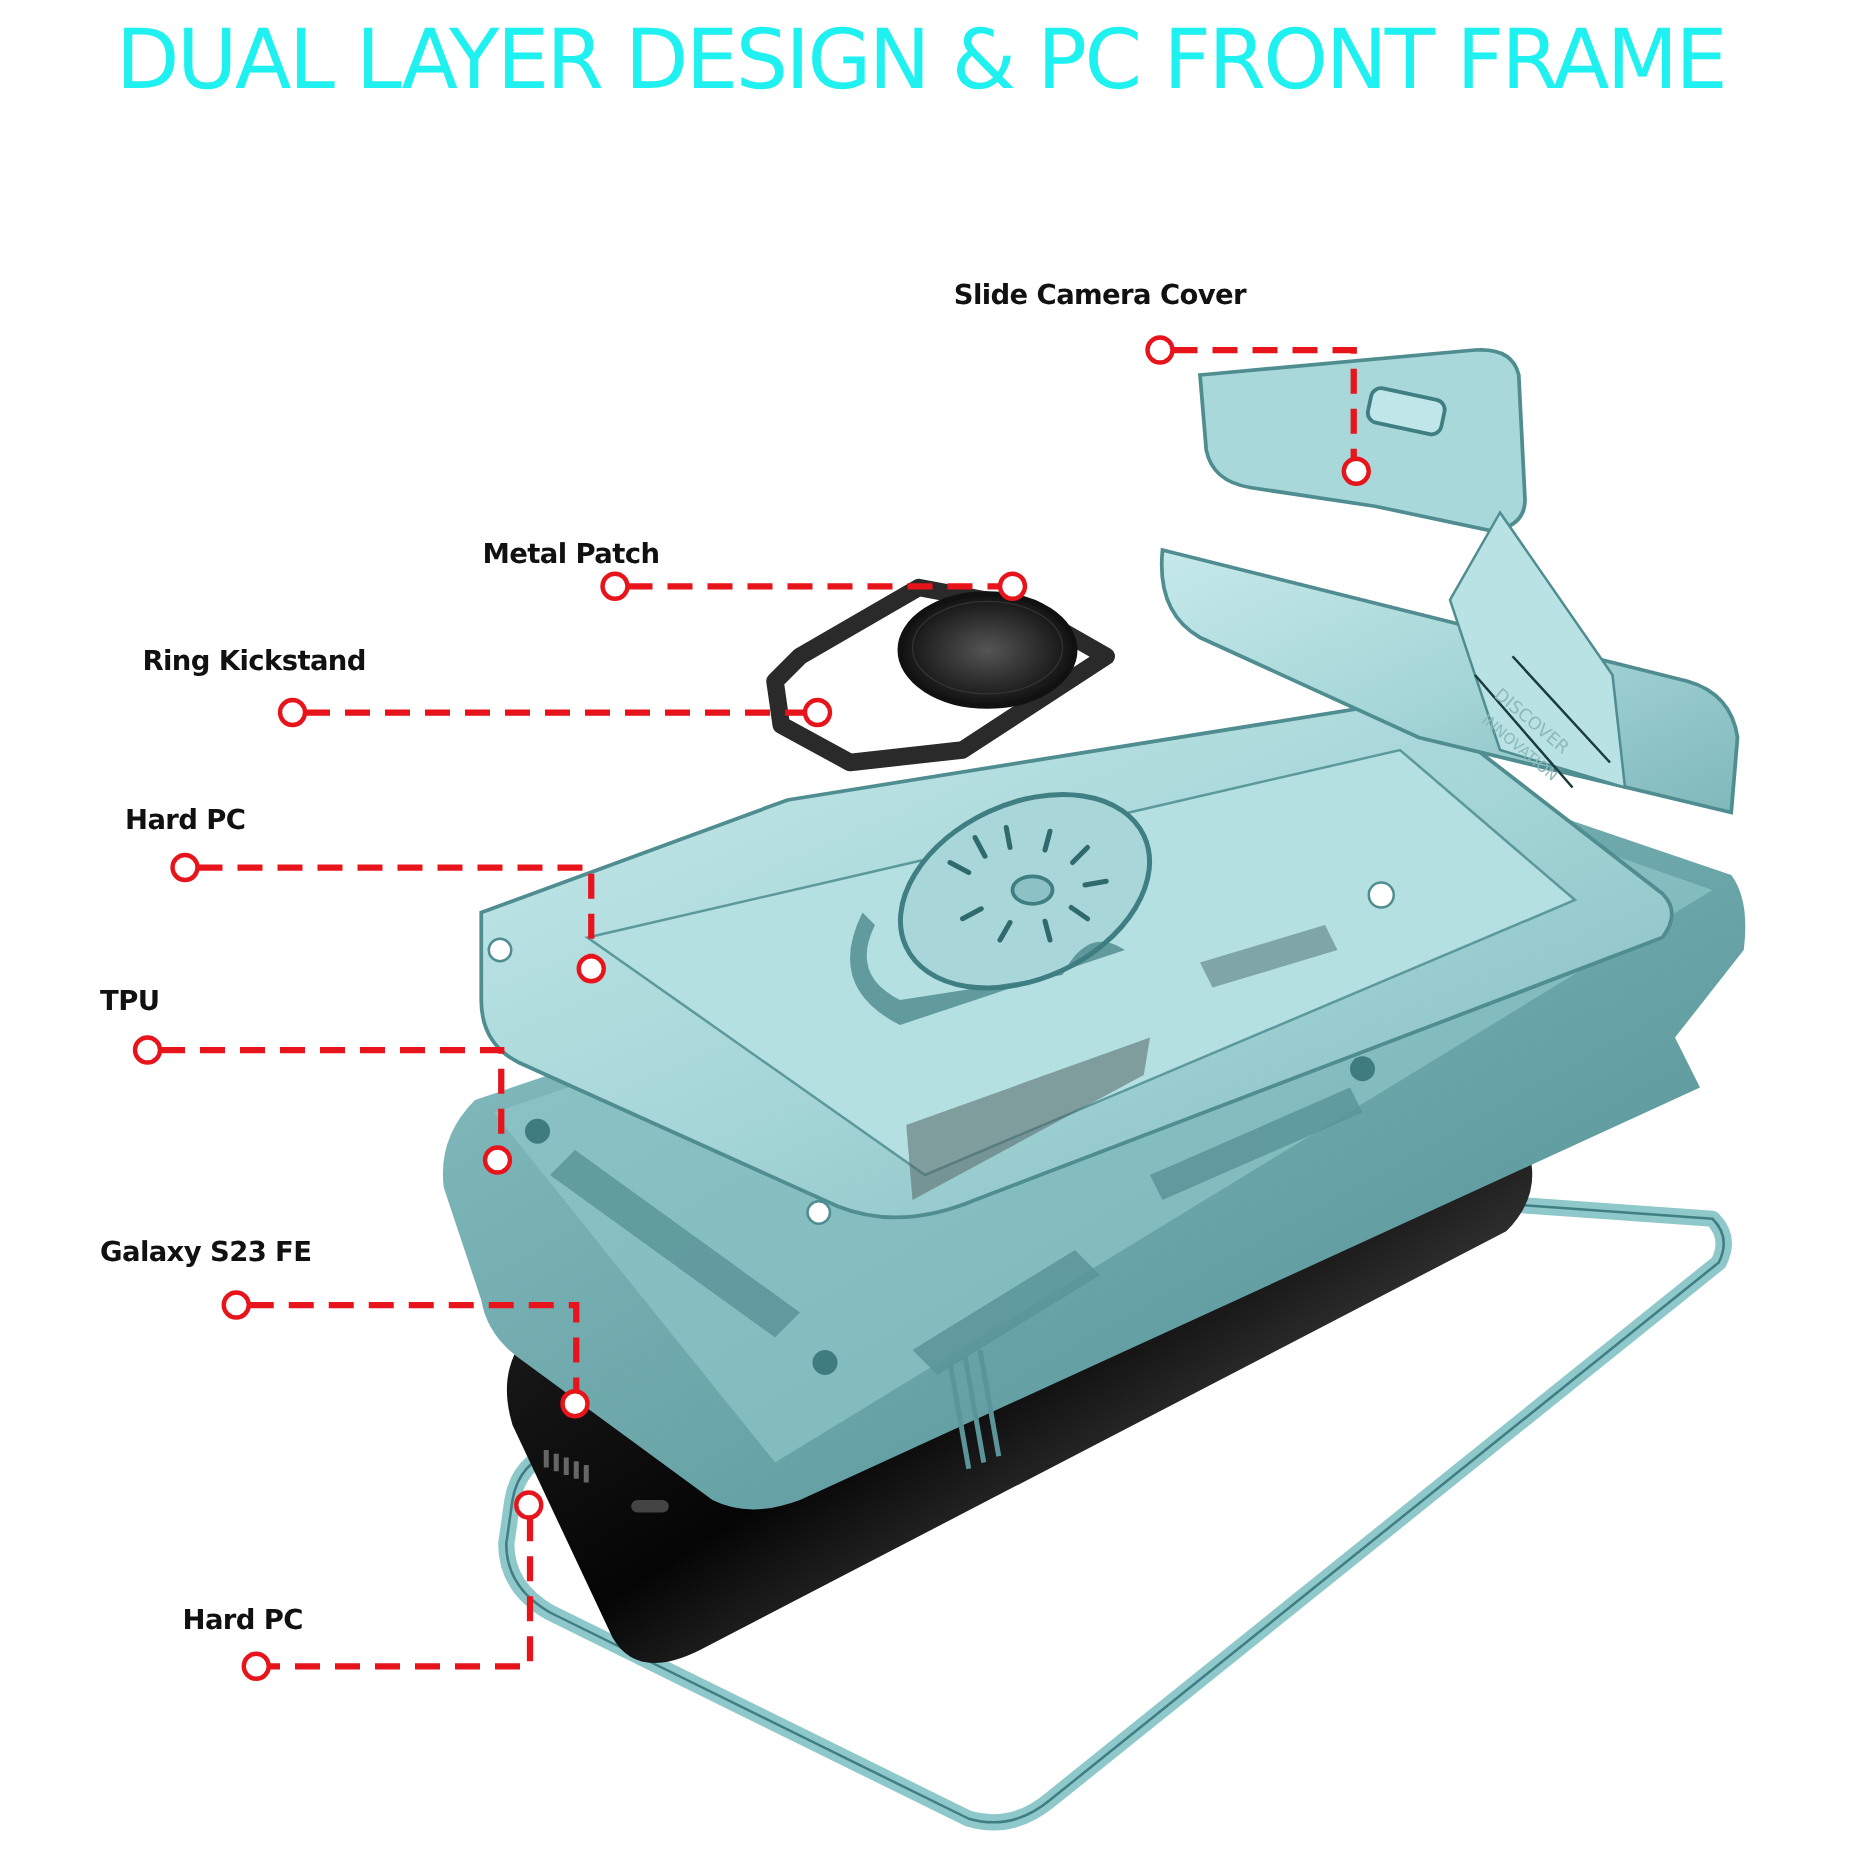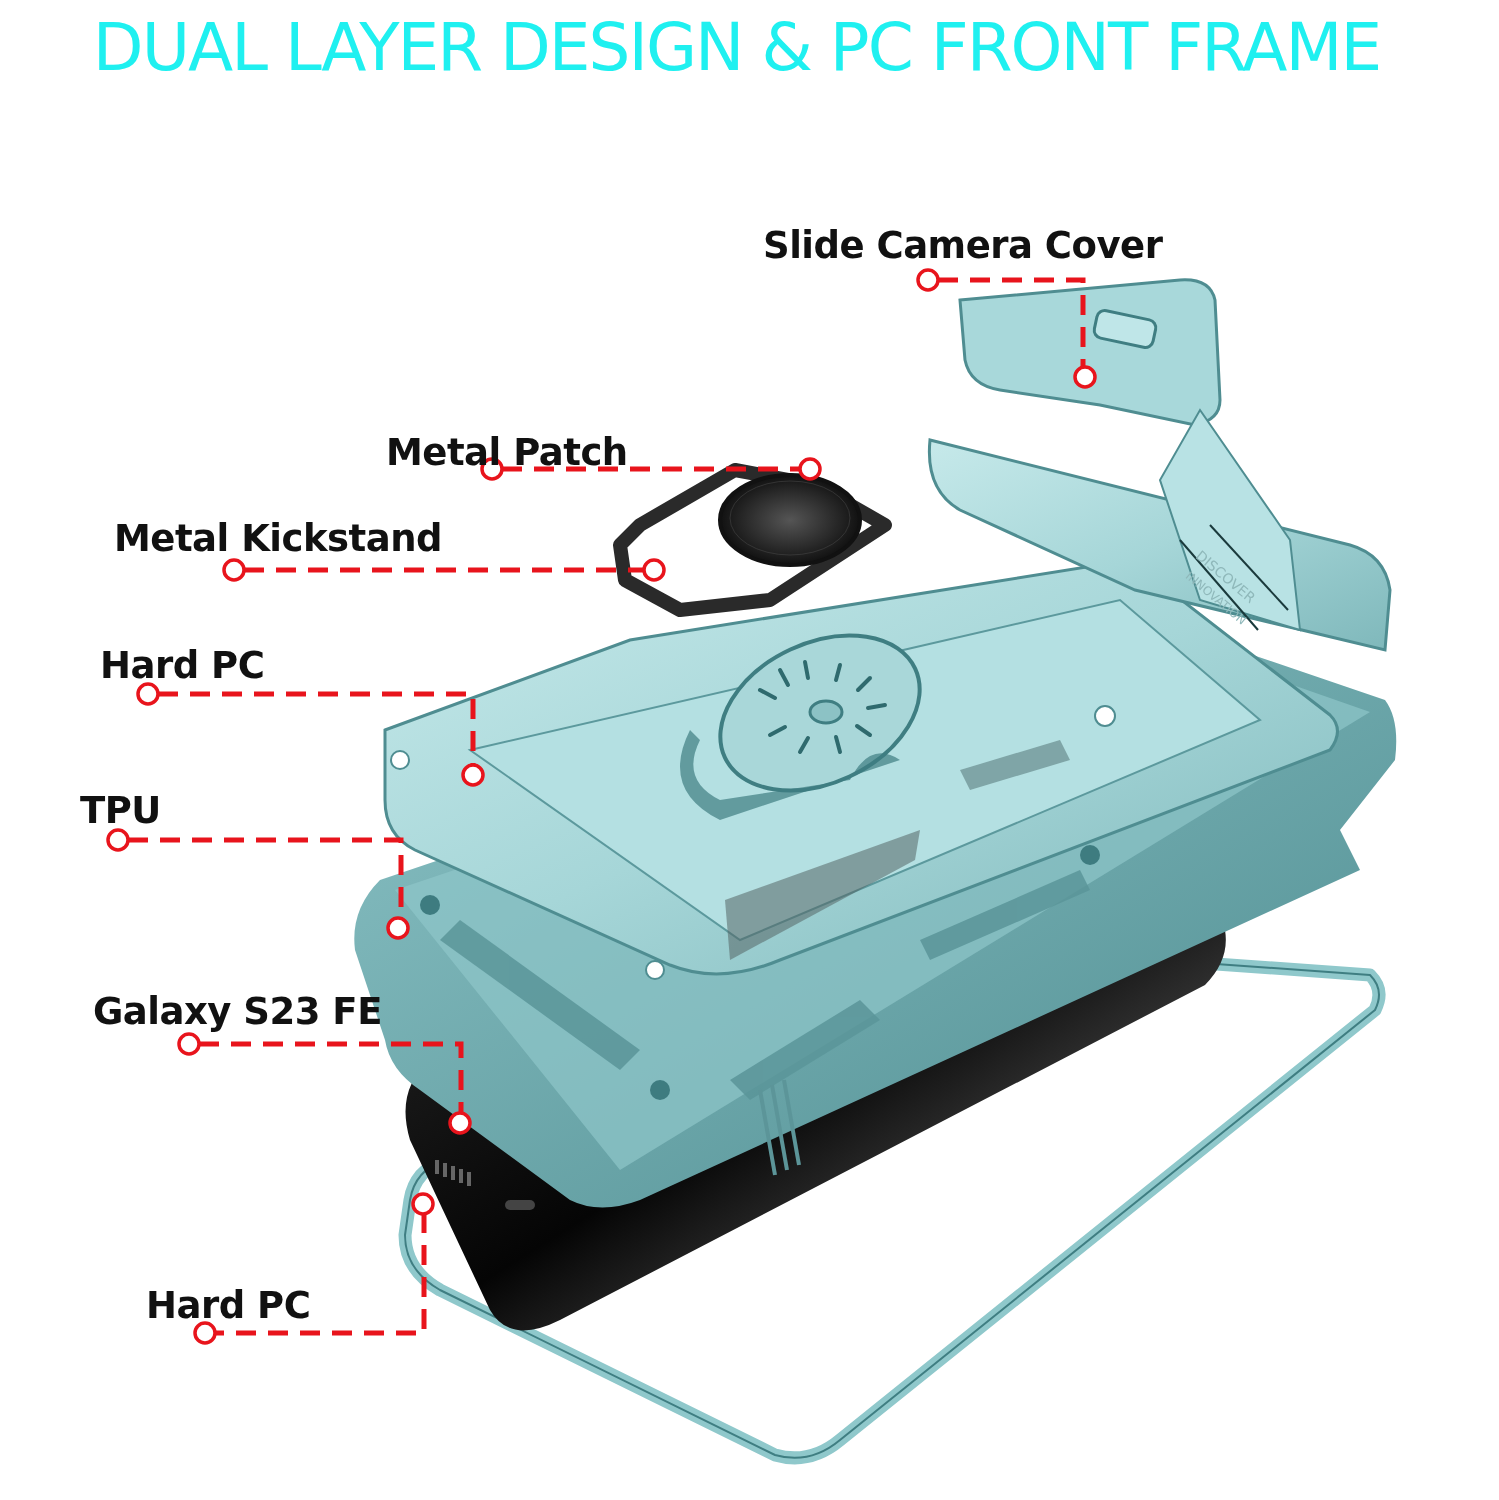--- a/index.html
+++ b/index.html
@@ -2,21 +2,21 @@
 <html><head>
   <meta charset="utf-8">
   <style>
     html, body { margin: 0; padding: 0; background: #ffffff; }
     body { width: 1499px; height: 1500px; position: relative; overflow: hidden;
            font-family: "DejaVu Sans", "Liberation Sans", sans-serif; }
     .title { position: absolute; left: 0; top: 8px; width: 1473px; text-align: center;
              font-family: "DejaVu Sans", sans-serif; font-weight: normal;
              font-size: 66px; letter-spacing: -2px; line-height: 80px; }
     .label { position: absolute; font-family: "DejaVu Sans", "Liberation Sans", sans-serif;
-             font-weight: bold; font-size: 37px; color: #111; white-space: nowrap;
+             font-weight: bold; font-size: 22px; color: #111; white-space: nowrap;
              letter-spacing: -0.5px; }
     svg.art { position: absolute; left: 0; top: 0; }
     .callouts { position: absolute; left: 0; top: 0; pointer-events: none; }
   </style>
 </head>
 <body>
 
 <div class="title" style="color: rgb(31, 240, 240);">DUAL LAYER DESIGN &amp; PC FRONT FRAME</div>
 
 <svg class="art" width="1499" height="1500" viewBox="0 0 1499 1500">
@@ -148,17 +148,17 @@
     <circle cx="398" cy="928" r="10"></circle>
     <circle cx="189" cy="1044" r="10"></circle>
     <circle cx="460" cy="1123" r="10"></circle>
     <circle cx="423" cy="1204" r="10"></circle>
     <circle cx="205" cy="1333" r="10"></circle>
   </g>
 </svg>
 
 <div class="label" style="left:763px; top:224px;">Slide Camera Cover</div>
 <div class="label" style="left:386px; top:431px;">Metal Patch</div>
-<div class="label" style="left:114px; top:517px;">Metal Kickstand</div>
+<div class="label" style="left:114px; top:517px;">Ring Kickstand</div>
 <div class="label" style="left:100px; top:644px;">Hard PC</div>
 <div class="label" style="left:80px; top:789px;text-align:center;">TPU</div>
-<div class="label" style="left:80px; top:990px;margin-left:13px;">Galaxy S23 FE</div>
+<div class="label" style="left:80px; top:990px;">Galaxy S23 FE</div>
 <div class="label" style="left:146px; top:1284px;">Hard PC</div>
 
 </body></html>

